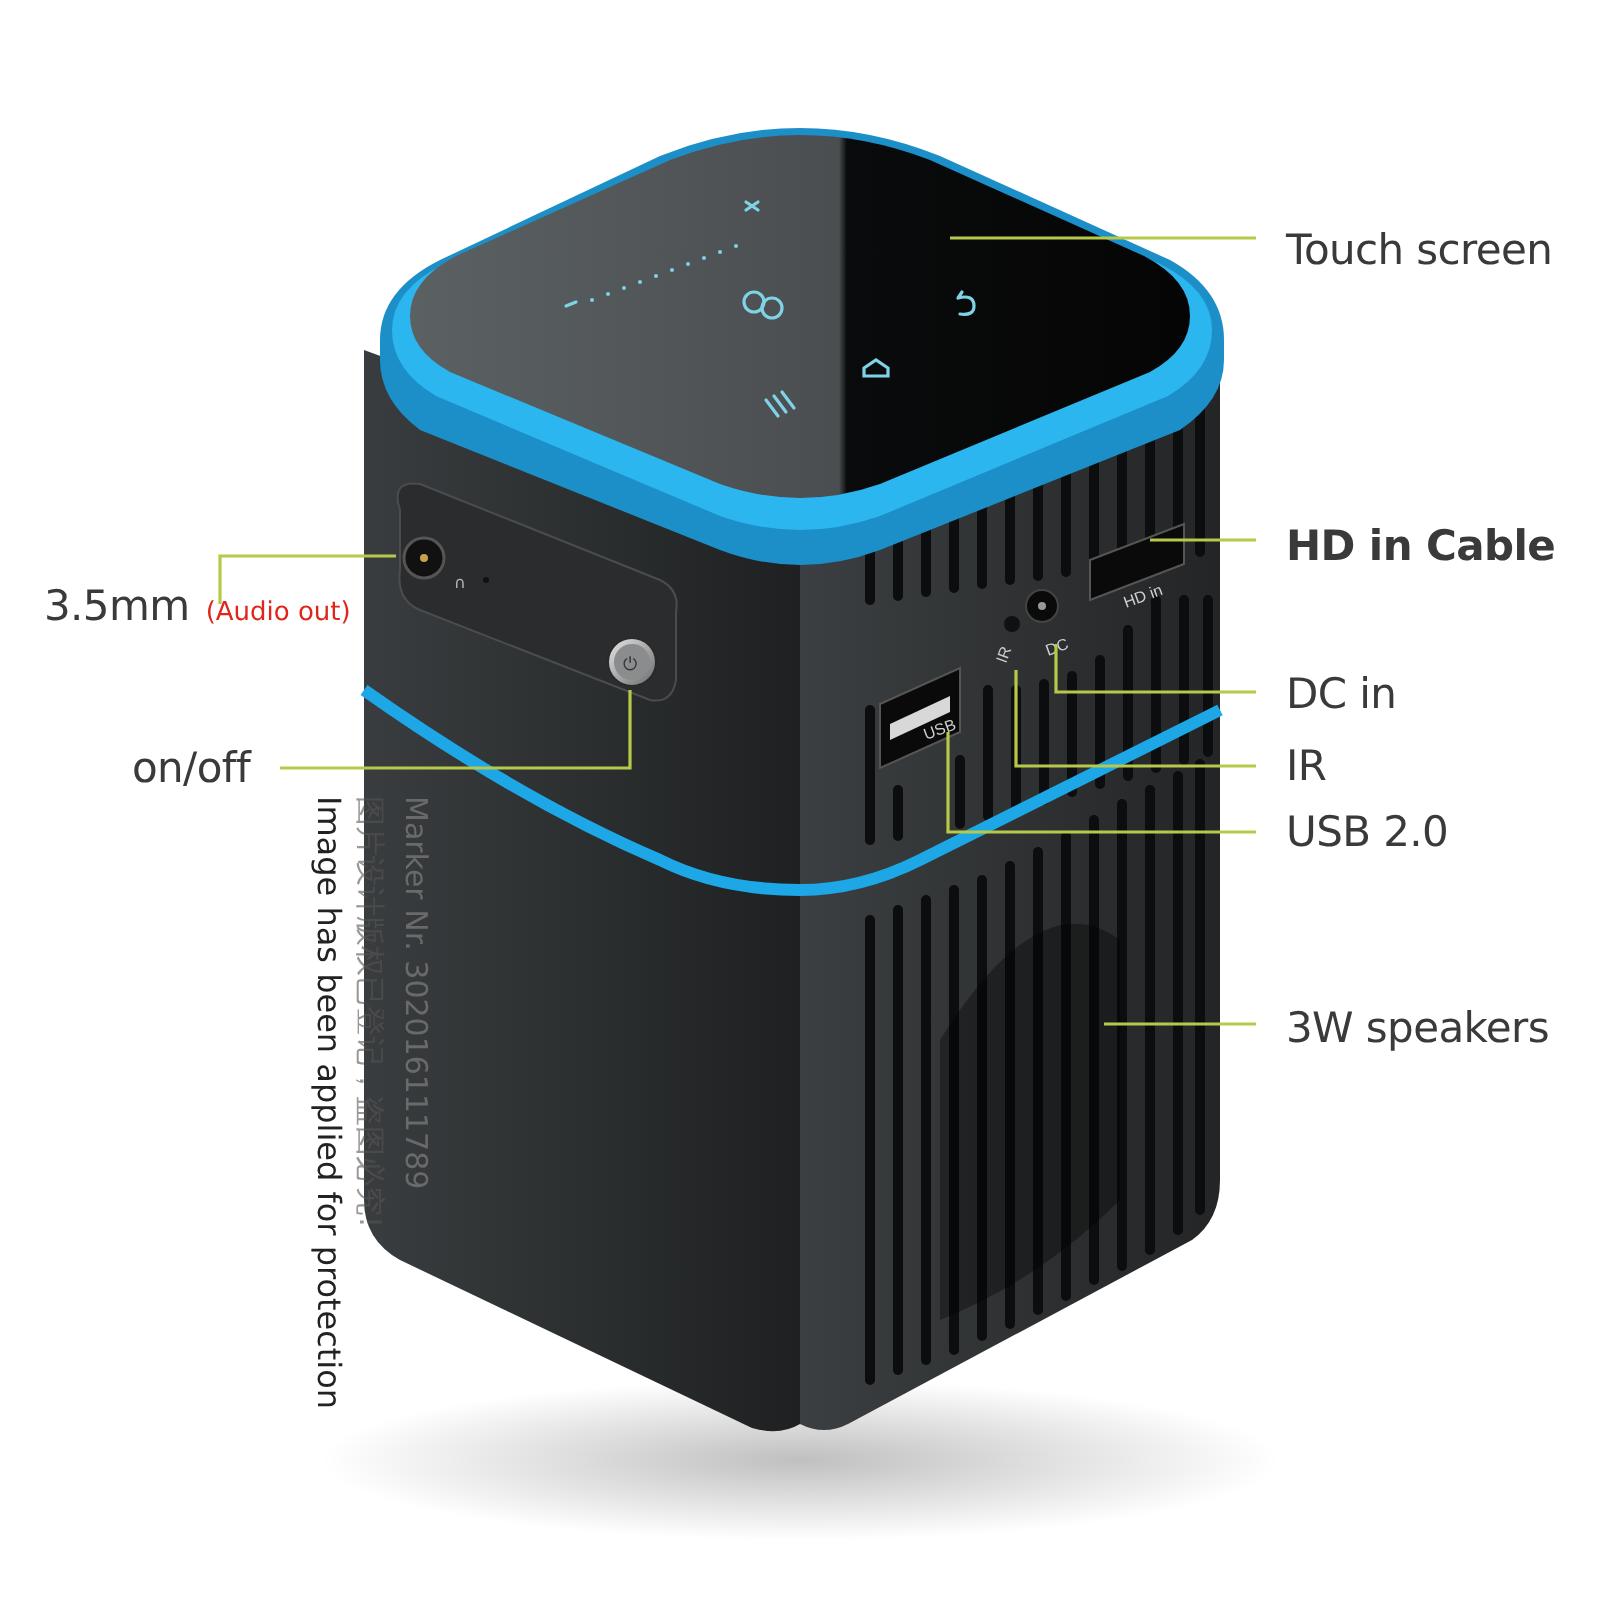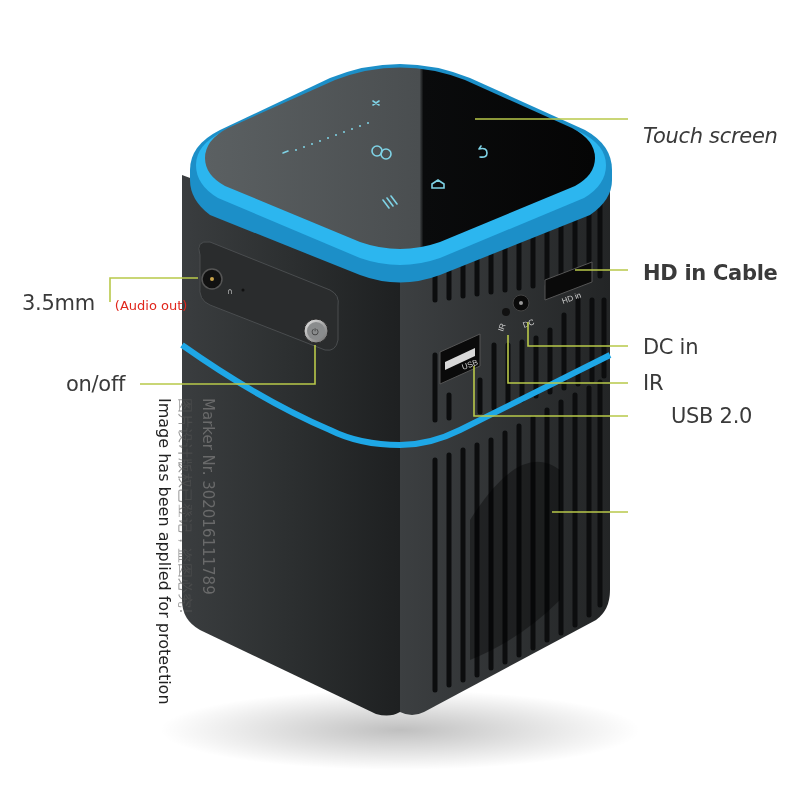--- a/index.html
+++ b/index.html
@@ -1,20 +1,20 @@
 <!DOCTYPE html>
 <html><head>
   <meta charset="utf-8">
   <style>
     html,body{margin:0;padding:0;background:#ffffff;}
     body{width:800px;height:800px;position:relative;overflow:hidden;font-family:"DejaVu Sans","Liberation Sans",sans-serif;}
     .stage{position:absolute;left:0;top:0;width:800px;height:800px;}
     svg.device{position:absolute;left:0;top:0;width:800px;height:800px;}
     .label{position:absolute;color:#3a3a3a;font-size:21px;letter-spacing:-0.3px;white-space:nowrap;line-height:1;}
-    .label .sub{color:#e0261c;font-size:13px;margin-left:20px;letter-spacing:0;}
+    .label .sub{color:#e0261c;font-size:13px;margin-left:8px;letter-spacing:0;}
     .wm{position:absolute;white-space:nowrap;transform-origin:0 0;transform:rotate(90deg);line-height:1;}
     .wm1{left:215px;top:398px;color:#7a7a7a;font-size:15px;opacity:.75;}
     .wm2{left:192px;top:398px;color:#555;font-size:15px;opacity:.6;}
     .wm3{left:172px;top:398px;color:#222;font-size:16px;}
   </style>
 </head>
 <body>
 
 <div class="stage">
   <svg class="device" viewBox="0 0 800 800">
@@ -161,25 +161,26 @@
       <polyline points="575,270 628,270"></polyline>
       <polyline points="528,322 528,346 628,346"></polyline>
       <polyline points="508,335 508,383 628,383"></polyline>
       <polyline points="474,366 474,416 628,416"></polyline>
       <polyline points="552,512 628,512"></polyline>
       <polyline points="110,302 110,278 198,278"></polyline>
       <polyline points="140,384 315,384 315,345"></polyline>
     </g>
   </svg>
 
-  <div class="label" style="left:643px;top:126px;font-style:italic;">Touch screen</div>
+  <div class="label" style="left:643px;top:115px;">Touch screen</div>
   <div class="label" style="left:643px;top:263px;font-weight:bold;">HD in Cable</div>
   <div class="label" style="left:643px;top:337px;">DC in</div>
   <div class="label" style="left:643px;top:373px;">IR</div>
-  <div class="label" style="left:643px;top:406px;margin-left:28px;">USB 2.0</div>
+  <div class="label" style="left:643px;top:406px;">USB 2.0</div>
+  <div class="label" style="left:643px;top:504px;">3W speakers</div>
   <div class="label" style="left:22px;top:293px;">
     <span>3.5mm</span><span class="sub">(Audio out)</span>
   </div>
   <div class="label" style="left:66px;top:374px;text-align:right;">on/off</div>
 
   <div class="wm wm1">Marker Nr. 302016111789</div>
   <div class="wm wm2">图片设计版权已登记，盗图必究!</div>
   <div class="wm wm3">Image has been applied for protection</div>
 </div>
 

